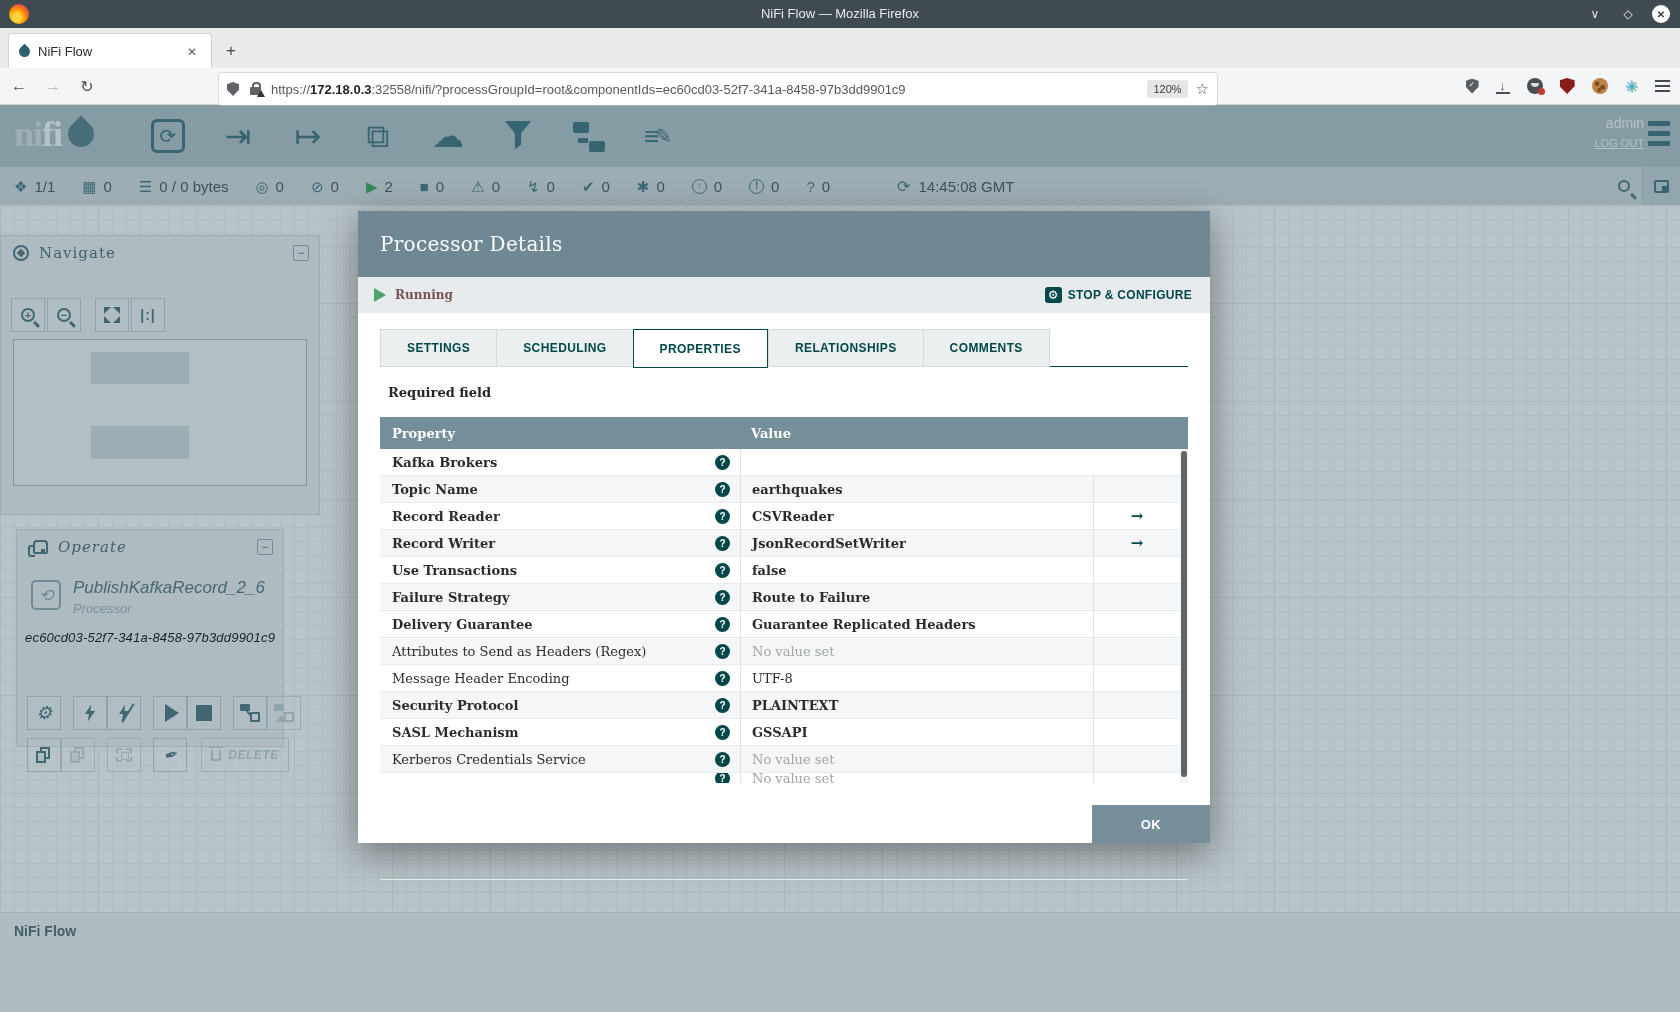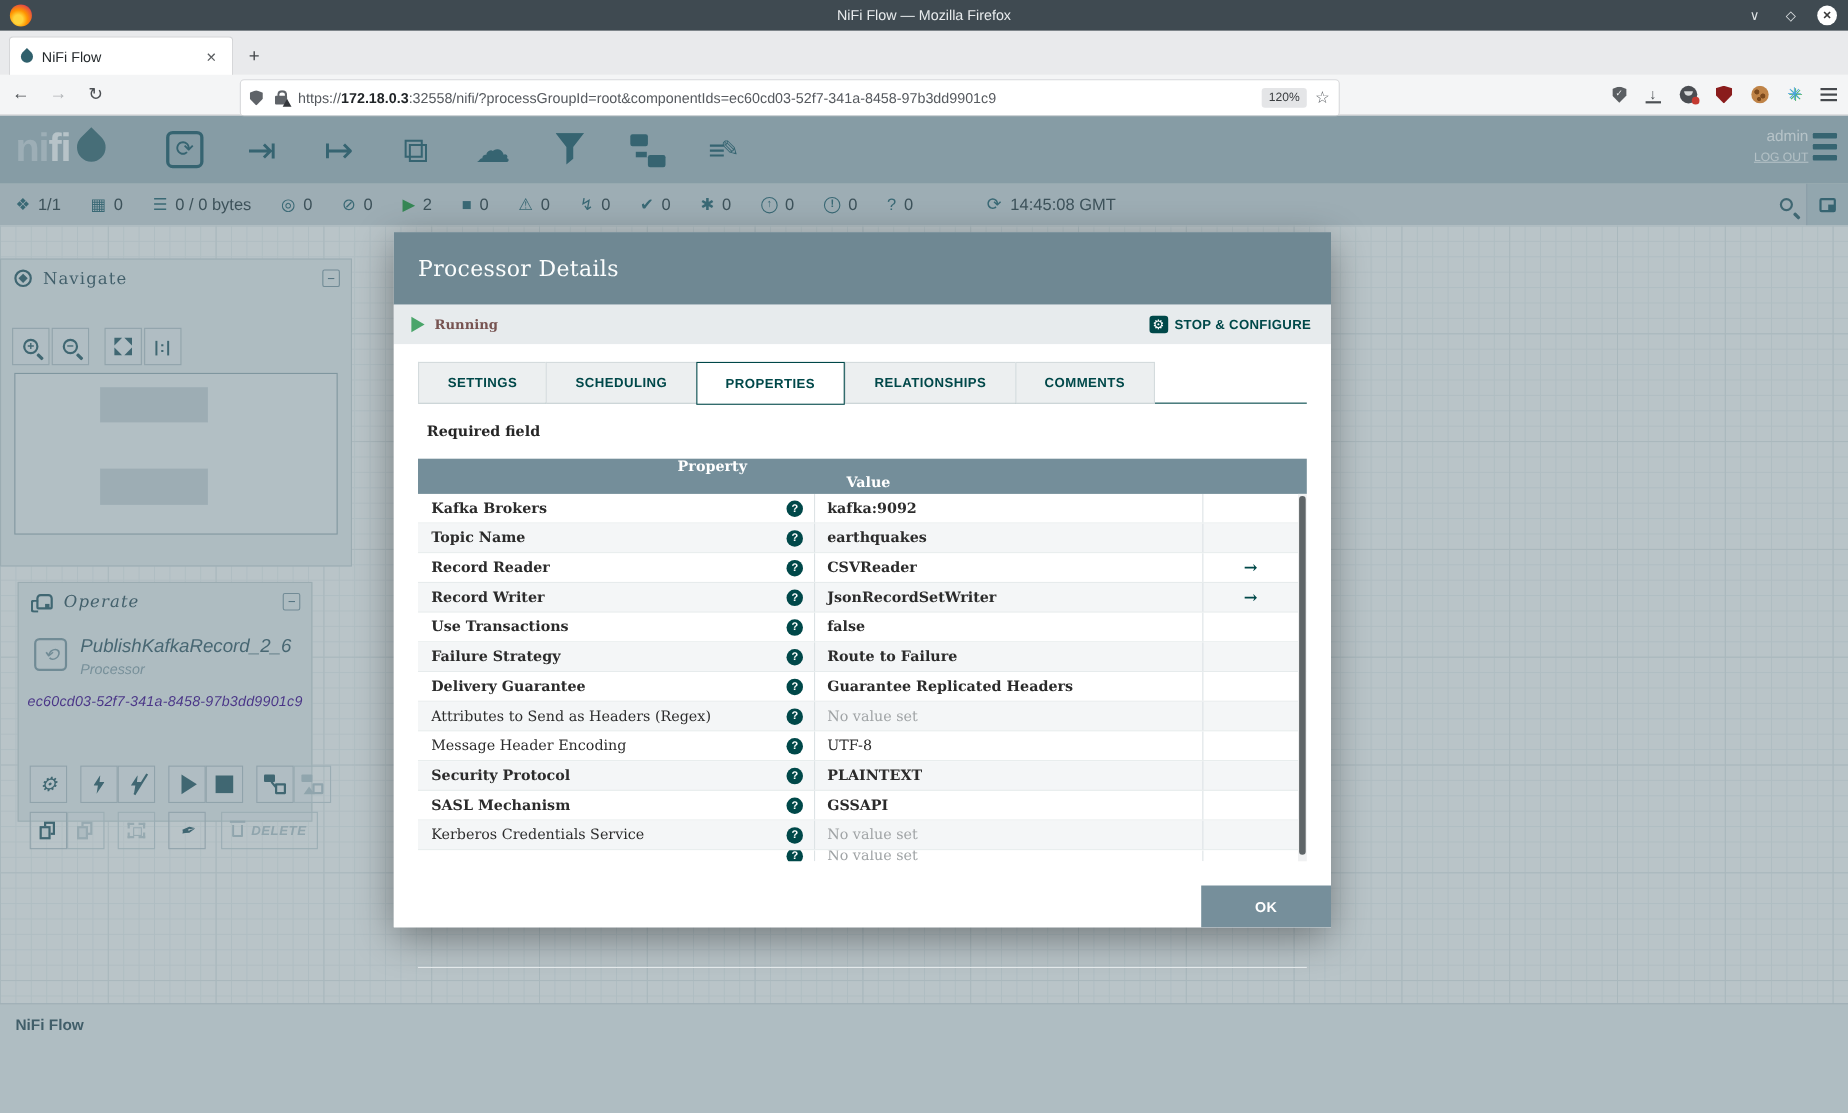--- a/index.html
+++ b/index.html
@@ -51,21 +51,21 @@
     background:radial-gradient(circle at 32% 35%, #7c4a1e 2px, rgba(0,0,0,0) 2.6px),
                radial-gradient(circle at 66% 58%, #7c4a1e 2px, rgba(0,0,0,0) 2.6px),
                radial-gradient(circle at 45% 75%, #7c4a1e 1.6px, rgba(0,0,0,0) 2.2px), #bf8347;}
   .x-aster{font-size:16px;color:#4aa3e0;text-shadow:1px 1px 0 #3fae62;}
   .x-menu{display:flex;flex-direction:column;gap:3px;}
   .x-menu i{display:block;width:15px;height:2px;background:#45494d;}
 
   
   .page{position:absolute;left:0;top:105px;width:1680px;height:907px;background:#f7f9f9;overflow:hidden;}
   .nifi-top{position:absolute;left:0;top:0;width:1680px;height:62px;background:#a9bcc4;}
-  .nifi-logo{position:absolute;left:14px;top:8px;display:flex;align-items:center;}
+  .nifi-logo{position:absolute;left:14px;top:8px;display:flex;align-items:center;font-family:Liberation Serif, serif;}
   .nifi-logo .t1{font-size:36px;font-weight:bold;color:#ccd8dd;letter-spacing:-1px;}
   .nifi-logo .t2{font-size:36px;font-weight:bold;color:#f4f8f9;letter-spacing:-1px;}
   .logo-drop{width:26px;height:26px;background:#49767f;border-radius:0 50% 50% 50%;transform:rotate(45deg);margin-left:6px;align-self:center;}
   .comp-toolbar{position:absolute;left:145px;top:8px;display:flex;gap:24px;align-items:center;height:46px;}
   .tb-item{width:46px;height:46px;display:flex;align-items:center;justify-content:center;color:#2e6674;}
   .tb-frame{width:34px;height:34px;border:3px solid #2e6674;border-radius:6px;display:flex;align-items:center;justify-content:center;}
   .tb-g{font-size:26px;line-height:1;}
   .tb-g.big{font-size:32px;}
   .tb-g.pen{font-size:20px;margin-left:-4px;}
   .i-funnel{width:26px;height:30px;background:#2e6674;clip-path:polygon(0 0,100% 0,62% 42%,62% 78%,38% 95%,38% 42%);}
@@ -129,21 +129,21 @@
   .one2one{font-size:14px;font-weight:bold;letter-spacing:1px;}
   .minimap{position:absolute;left:12px;top:103px;width:294px;height:147px;border:1px solid #9fb2ba;background:rgba(255,255,255,0.25);}
   .mini-block{position:absolute;background:#ccd6db;}
 
   
   .op-card{position:absolute;left:0;top:40px;width:318px;}
   .op-icon{position:absolute;left:14px;top:10px;width:30px;height:30px;border:2px solid #88a1ab;border-radius:5px;
     display:flex;align-items:center;justify-content:center;color:#88a1ab;font-size:17px;}
   .op-name{position:absolute;left:56px;top:8px;font-size:17px;color:#4a6a76;white-space:nowrap;}
   .op-type{position:absolute;left:56px;top:31px;font-size:13px;color:#93a9b2;}
-  .op-id{position:absolute;left:8px;top:60px;font-size:13px;color:#4c1d95;letter-spacing:0.2px;text-align:right;}
+  .op-id{position:absolute;left:8px;top:60px;font-size:13px;color:#000000;letter-spacing:0.2px;text-align:right;}
   .op-row{position:absolute;left:10px;display:flex;}
   .op-btn{width:34px;height:34px;border:1px solid #b9c6cc;background:rgba(255,255,255,0.12);display:flex;align-items:center;justify-content:center;color:#3e6a76;position:relative;}
   .op-btn.light{color:#b9c9cf;border-color:#c9d6da;}
   .op-btn.sp{margin-left:12px;}
   .op-gear{font-size:18px;}
   .i-bolt{width:10px;height:17px;background:#3e6a76;clip-path:polygon(62% 0,0 56%,40% 56%,28% 100%,100% 38%,55% 38%);}
   .boltwrap{position:relative;display:flex;align-items:center;justify-content:center;}
   .boltwrap .slash{position:absolute;width:2px;height:22px;background:#3e6a76;transform:rotate(32deg);left:8px;top:-3px;}
   .i-play{width:0;height:0;border-left:14px solid #3e6a76;border-top:9px solid rgba(0,0,0,0);border-bottom:9px solid rgba(0,0,0,0);margin-left:3px;}
   .i-stop{width:16px;height:16px;background:#3e6a76;}
@@ -177,21 +177,21 @@
   .i-gearsq{width:17px;height:16px;background:#004849;border-radius:3px;color:#fff;display:flex;align-items:center;justify-content:center;font-size:12px;line-height:1;}
   .dlg-action-label{font-size:12px;font-weight:bold;color:#004849;letter-spacing:0.3px;}
   .dlg-body{position:absolute;left:0;top:102px;width:100%;height:530px;background:#fff;}
   .tabs{position:absolute;left:22px;top:16px;right:22px;height:38px;border-bottom:1px solid #004849;display:flex;}
   .tabbtn{height:38px;padding:0 26px;display:flex;align-items:center;justify-content:center;font-size:12px;font-weight:bold;color:#004849;
     letter-spacing:0.4px;background:#eceff0;border:1px solid #d4dbdd;border-right:none;}
   .tabbtn:last-of-type{border-right:1px solid #d4dbdd;}
   .tabbtn.active{background:#fff;border:1px solid #004849;height:39px;margin-bottom:-1px;position:relative;z-index:2;}
   .required-label{position:absolute;left:30px;top:72px;font-family:"DejaVu Serif",serif;font-size:13px;font-weight:bold;color:#262626;}
   .ptable{position:absolute;left:22px;top:104px;width:808px;}
-  .thead{display:flex;height:32px;background:#748e9a;color:#fff;font-family:"DejaVu Serif",serif;font-size:13px;font-weight:bold;align-items:center;flex-direction:column;}
+  .thead{display:flex;height:32px;background:#748e9a;color:#fff;font-family:"DejaVu Serif",serif;font-size:13px;font-weight:bold;align-items:center;}
   .th-prop{width:360px;padding-left:12px;}
   .th-val{flex:1;padding-left:11px;}
   .tbody{position:relative;height:431px;overflow:hidden;border-bottom:1px solid #e3e8ea;}
   .t-row{display:flex;height:27px;align-items:center;border-bottom:1px solid #e6ebec;background:#fff;font-family:"DejaVu Serif",serif;font-size:13px;color:#2b2b2b;}
   .t-row.alt{background:#f4f6f7;}
   .t-row.partial{height:10px;overflow:hidden;border-bottom:none;}
   .c-name{width:360px;display:flex;align-items:center;padding-left:12px;}
   .c-name .nm{flex:1;white-space:nowrap;overflow:hidden;}
   .c-name.req .nm{font-weight:bold;}
   .help{width:15px;height:15px;border-radius:50%;background:#004849;color:#fff;font-size:10px;font-weight:bold;
@@ -523,21 +523,20 @@
         <div class="thead">
           <span class="th-prop">Property</span>
           <span class="th-val">Value</span>
         </div>
         <div class="tbody" id="prop-rows">
             <div class="t-row">
               <span class="c-name req">
                 <span class="nm">Kafka Brokers</span>
                 <span class="help">?</span>
               </span>
-              <span class="c-value bold">kafka:9092</span>
               <span class="c-goto"></span>
             </div>
             <div class="t-row alt">
               <span class="c-name req">
                 <span class="nm">Topic Name</span>
                 <span class="help">?</span>
               </span>
               <span class="c-value bold">earthquakes</span>
               <span class="c-goto"></span>
             </div>

